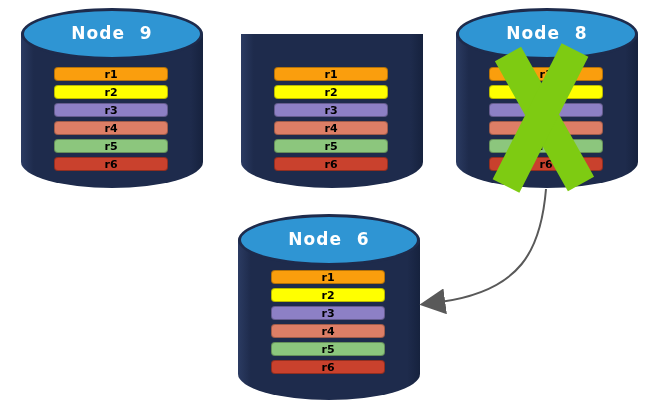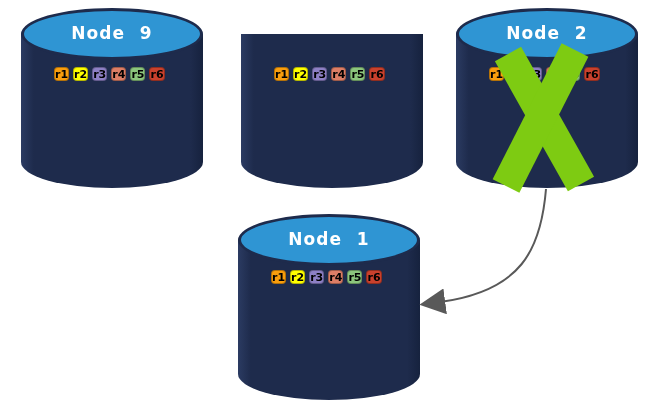--- a/index.html
+++ b/index.html
@@ -27,21 +27,21 @@
     border-radius:50%;
     display:flex;align-items:center;justify-content:center;
   }
   .node-label{
     color:var(--header-text,#ffffff);
     font-weight:bold;font-size:17px;letter-spacing:1px;word-spacing:8px;
     padding-bottom:2px;
   }
   .rows{
     position:absolute;left:33px;top:59px;width:114px;
-    display:flex;flex-direction:row;gap:4px;
+    display:flex;flex-direction:column;gap:4px;
   }
   #node-4 .rows{top:56px}
   .row{
     height:14px;box-sizing:border-box;
     border:1px solid rgba(0,0,0,.28);border-radius:4px;
     display:flex;align-items:center;justify-content:center;
     font-size:11px;line-height:11px;font-weight:bold;
     color:var(--row-text,#000000);
   }
   .cross-svg{position:absolute;left:0;top:0;width:182px;height:192px;overflow:visible}
@@ -75,40 +75,40 @@
       <div class="row" style="background: rgb(141, 128, 197);">r3</div>
       <div class="row" style="background: rgb(221, 126, 102);">r4</div>
       <div class="row" style="background: rgb(140, 198, 125);">r5</div>
       <div class="row" style="background: rgb(201, 65, 45);">r6</div>
     </div>
   </div>
 
   <div class="node" id="node-3">
     <div class="cyl-body"></div>
     <div class="cyl-top">
-      <span class="node-label">Node 2</span>
+      <span class="node-label">Node 8</span>
     </div>
     <div class="rows">
       <div class="row" style="background: rgb(250, 158, 13);">r1</div>
       <div class="row" style="background: rgb(255, 255, 0);">r2</div>
       <div class="row" style="background: rgb(141, 128, 197);">r3</div>
       <div class="row" style="background: rgb(221, 126, 102);">r4</div>
       <div class="row" style="background: rgb(140, 198, 125);">r5</div>
       <div class="row" style="background: rgb(201, 65, 45);">r6</div>
     </div>
     <svg class="cross-svg" viewBox="0 0 182 192">
       <line x1="52" y1="46" x2="125" y2="176" stroke-width="30" stroke-linecap="butt" stroke="#7ecb12"></line>
       <line x1="119" y1="42" x2="50" y2="178" stroke-width="30" stroke-linecap="butt" stroke="#7ecb12"></line>
     </svg>
   </div>
 
   <div class="node" id="node-4">
     <div class="cyl-body"></div>
     <div class="cyl-top">
-      <span class="node-label">Node 1</span>
+      <span class="node-label">Node 6</span>
     </div>
     <div class="rows">
       <div class="row" style="background: rgb(250, 158, 13);">r1</div>
       <div class="row" style="background: rgb(255, 255, 0);">r2</div>
       <div class="row" style="background: rgb(141, 128, 197);">r3</div>
       <div class="row" style="background: rgb(221, 126, 102);">r4</div>
       <div class="row" style="background: rgb(140, 198, 125);">r5</div>
       <div class="row" style="background: rgb(201, 65, 45);">r6</div>
     </div>
   </div>

